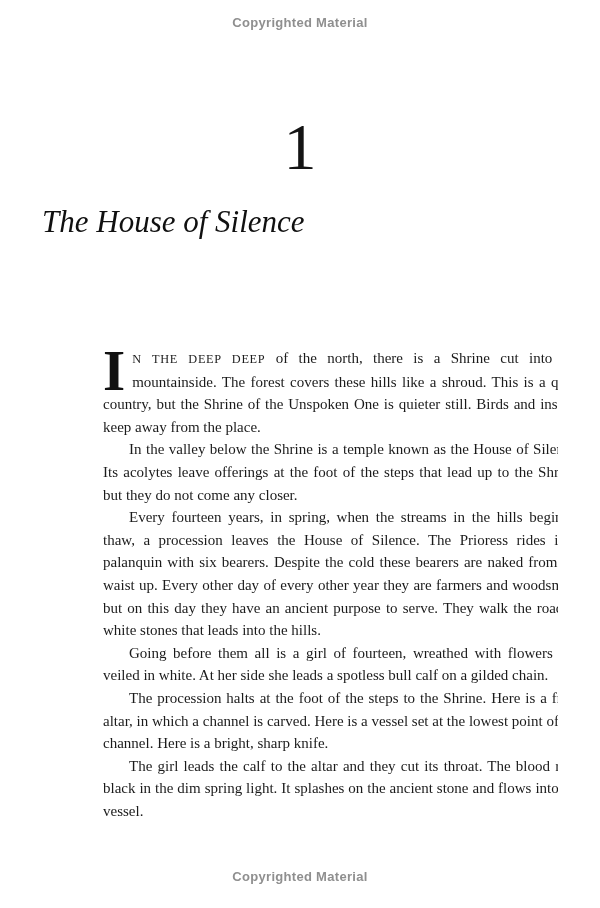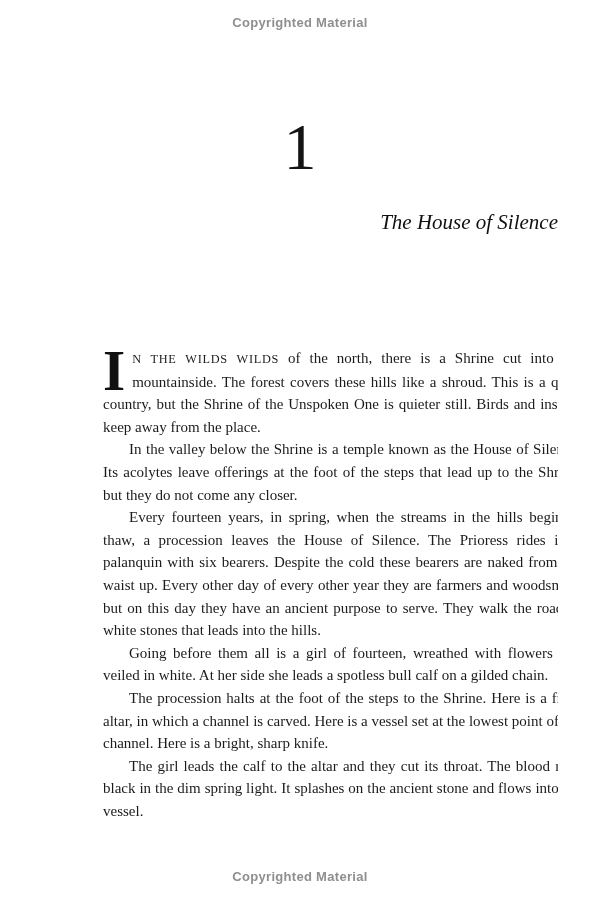--- a/index.html
+++ b/index.html
@@ -40,24 +40,24 @@
     font-family: "Liberation Serif", serif;
     font-size: 66px;
     line-height: 70px;
     color: #141414;
   }
   .chapter-title {
     position: absolute;
     top: 197px;
     left: 0;
     width: 100%;
-    text-align: right;
+    text-align: left;
     font-family: "Liberation Serif", "DejaVu Serif", serif;
     font-style: italic;
-    font-size: 21px;
+    font-size: 31px;
     line-height: 50px;
     color: #101010;
   }
 
   .body-text {
     position: absolute;
     top: 347px;
     left: 61px;
     width: 478px;
     font-size: 15px;
@@ -92,21 +92,21 @@
 
 <div class="page">
 
   <div class="copyright top">Copyrighted Material</div>
 
   <div class="chapter-number">1</div>
 
   <div class="chapter-title">The House of Silence</div>
 
   <div class="body-text">
-      <p class="opening"><span class="dropcap">I</span><span class="smallcaps">N THE WILDS WILDS</span> of the north, there is a Shrine cut into the mountainside. The forest covers these hills like a shroud. This is a quiet country, but the Shrine of the Unspoken One is quieter still. Birds and insects keep away from the place.</p>
+      <p class="opening"><span class="dropcap">I</span><span class="smallcaps">N THE DEEP DEEP</span> of the north, there is a Shrine cut into the mountainside. The forest covers these hills like a shroud. This is a quiet country, but the Shrine of the Unspoken One is quieter still. Birds and insects keep away from the place.</p>
       <p class="indent">In the valley below the Shrine is a temple known as the House of Silence. Its acolytes leave offerings at the foot of the steps that lead up to the Shrine, but they do not come any closer.</p>
       <p class="indent">Every fourteen years, in spring, when the streams in the hills begin to thaw, a procession leaves the House of Silence. The Prioress rides in a palanquin with six bearers. Despite the cold these bearers are naked from the waist up. Every other day of every other year they are farmers and woodsmen, but on this day they have an ancient purpose to serve. They walk the road of white stones that leads into the hills.</p>
       <p class="indent">Going before them all is a girl of fourteen, wreathed with flowers and veiled in white. At her side she leads a spotless bull calf on a gilded chain.</p>
       <p class="indent">The procession halts at the foot of the steps to the Shrine. Here is a from altar, in which a channel is carved. Here is a vessel set at the lowest point of the channel. Here is a bright, sharp knife.</p>
       <p class="indent">The girl leads the calf to the altar and they cut its throat. The blood runs black in the dim spring light. It splashes on the ancient stone and flows into the vessel.</p>
     </div>
 
   <div class="copyright bottom">Copyrighted Material</div>
 
 </div>

